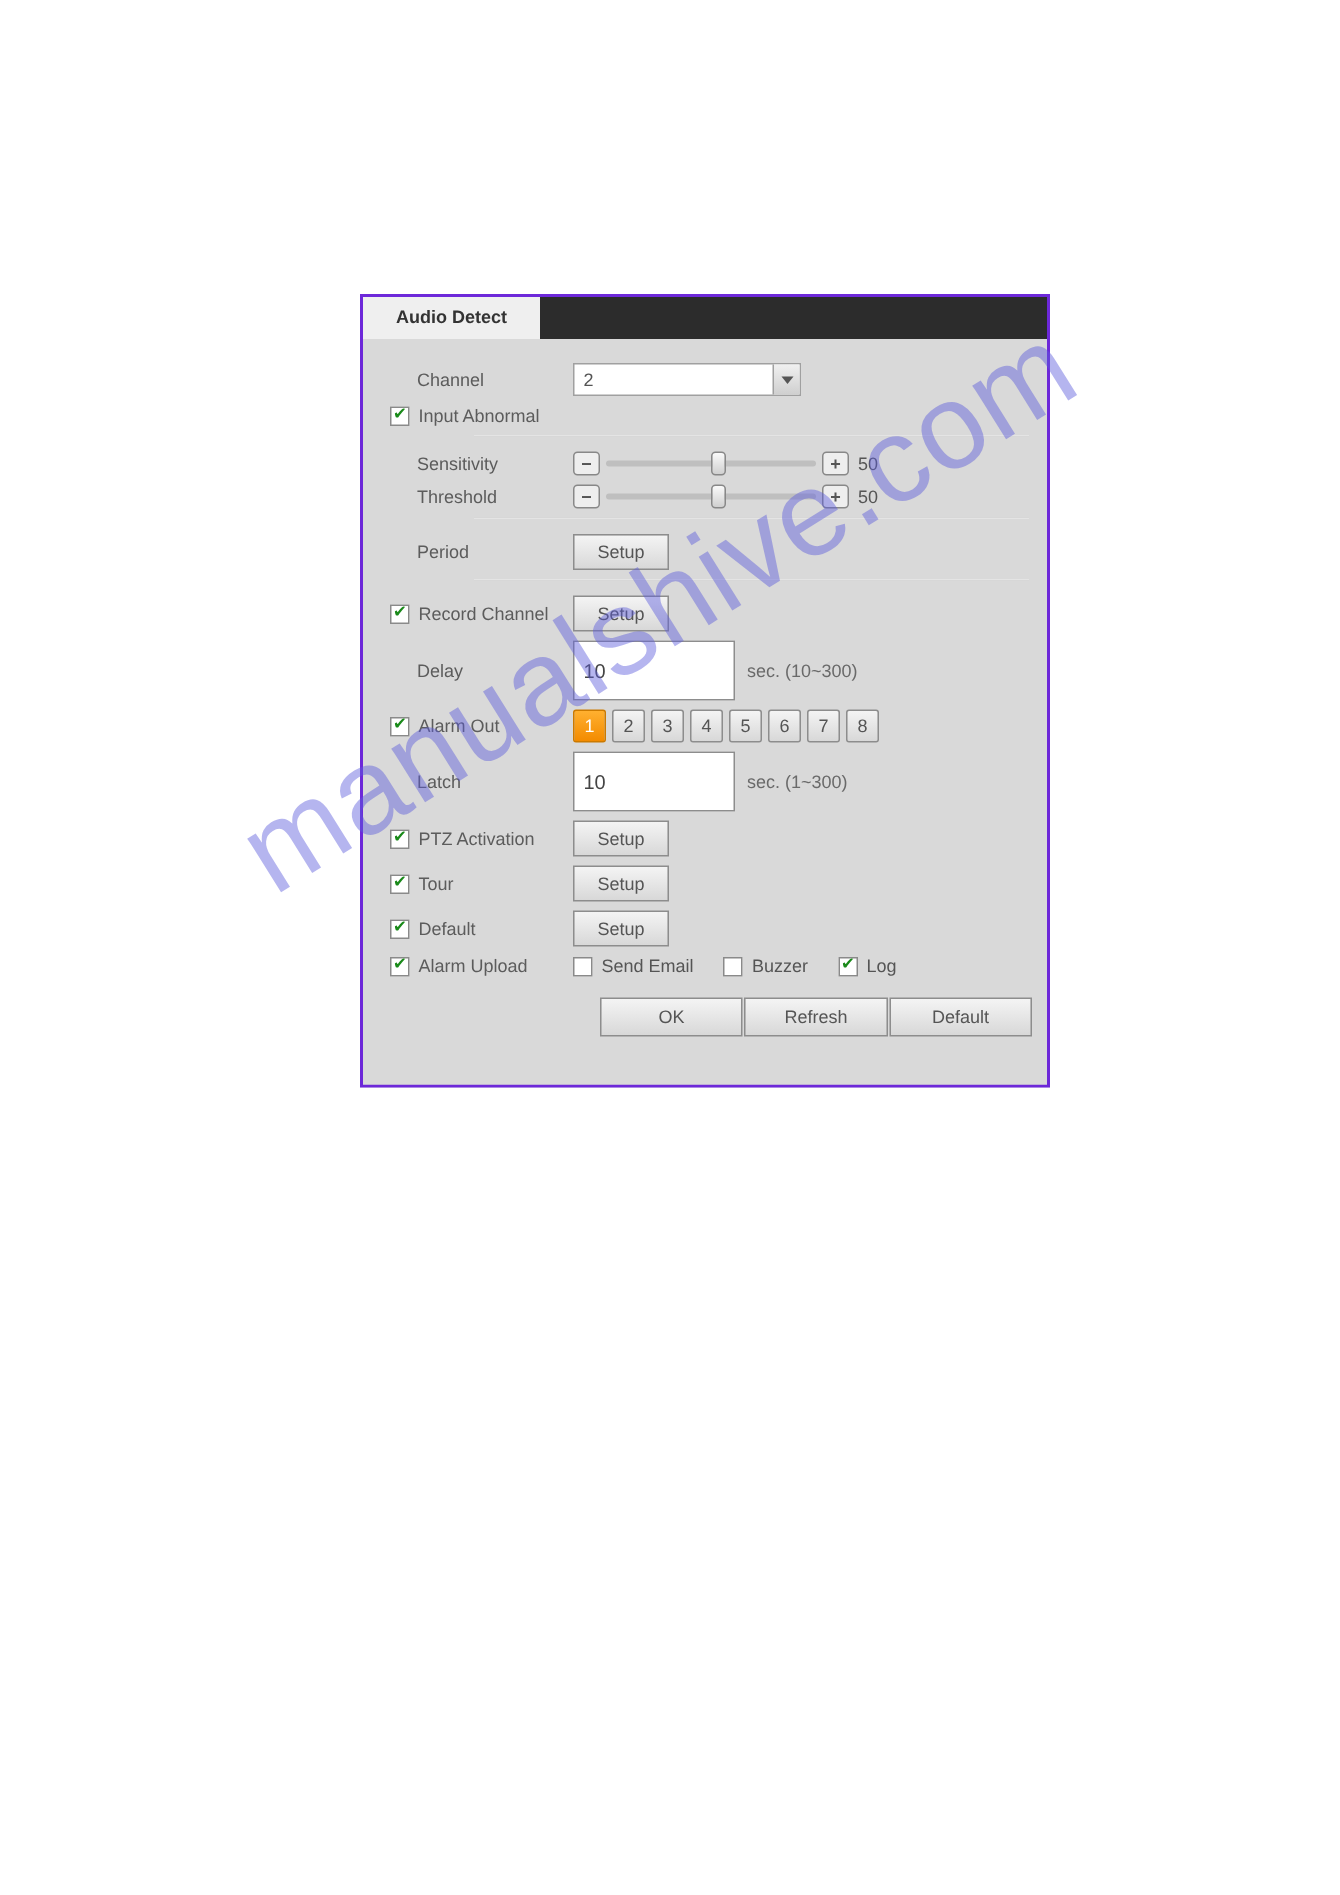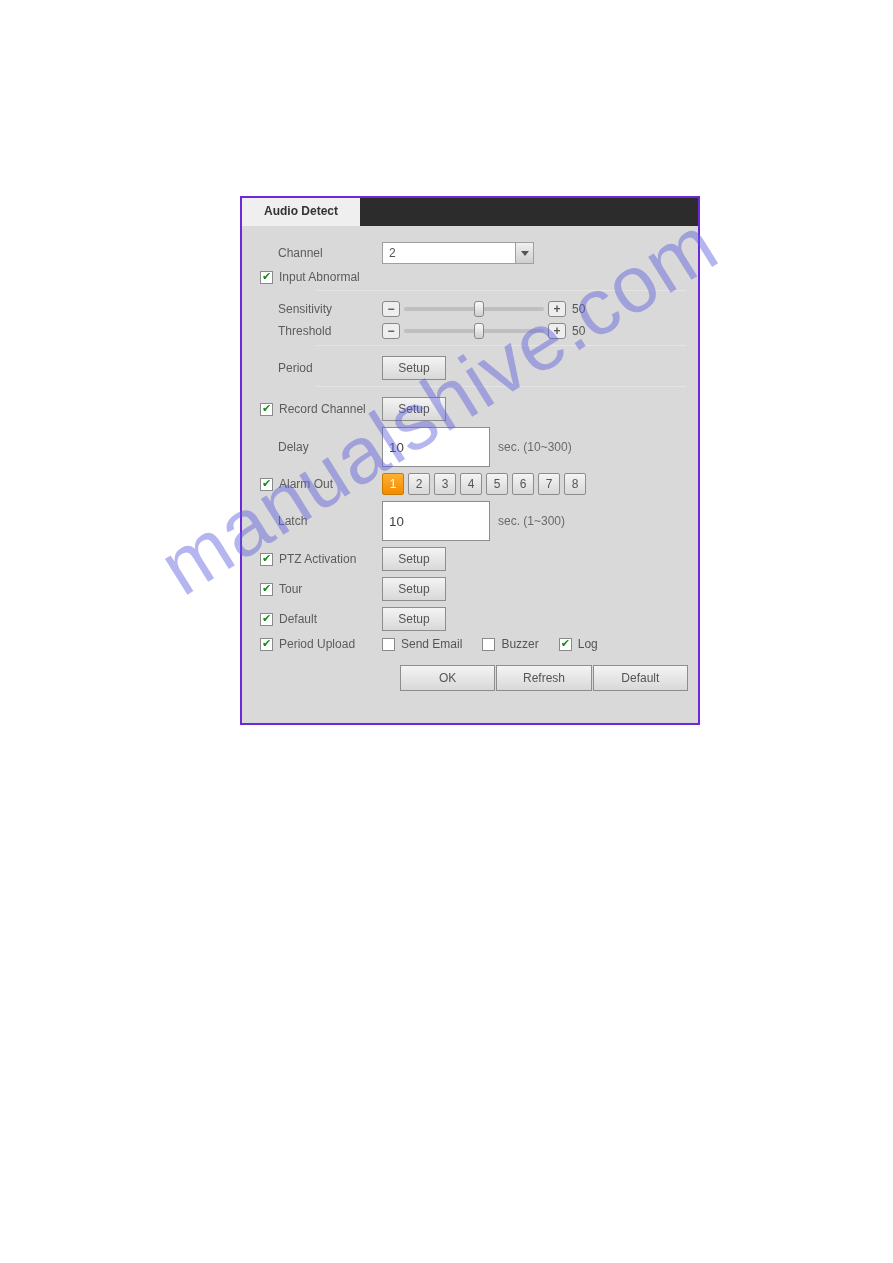--- a/index.html
+++ b/index.html
@@ -310,21 +310,21 @@
       <div class="label-col">
         <span class="checkbox checked"></span>
         <span>Default</span>
       </div>
       <div class="setup-btn">Setup</div>
     </div>
 
     <div class="row">
       <div class="label-col">
         <span class="checkbox checked"></span>
-        <span>Period Upload</span>
+        <span>Alarm Upload</span>
       </div>
       <div class="inline-checks">
         <div class="grp">
           <span class="checkbox"></span>
           <span>Send Email</span>
         </div>
         <div class="grp">
           <span class="checkbox"></span>
           <span>Buzzer</span>
         </div>

